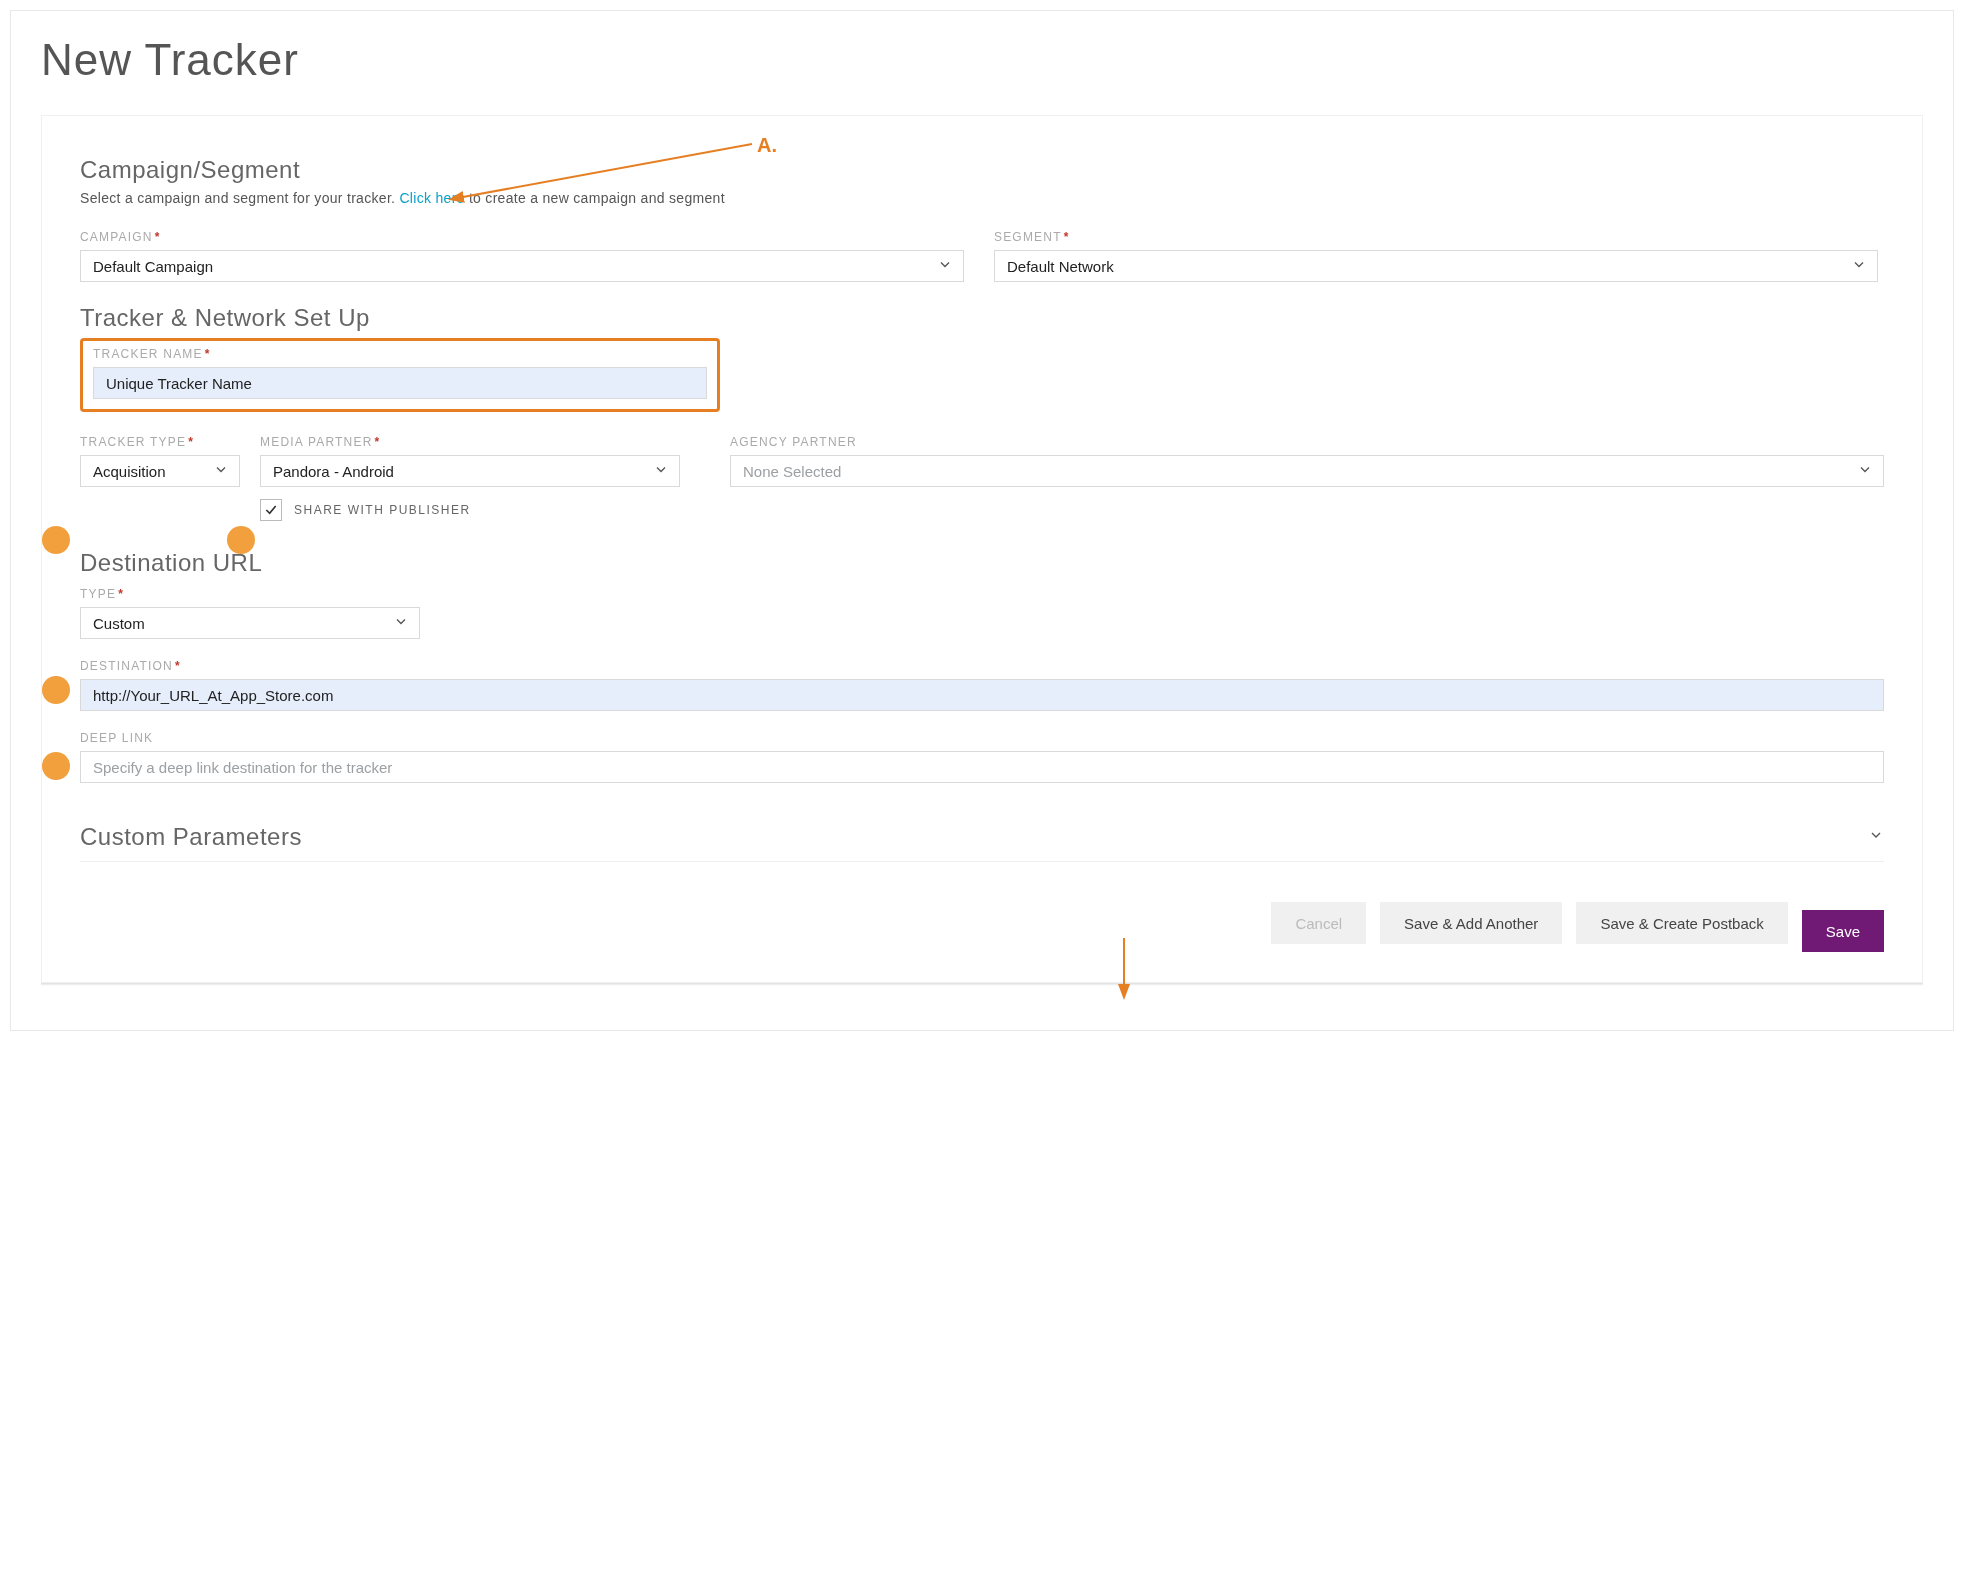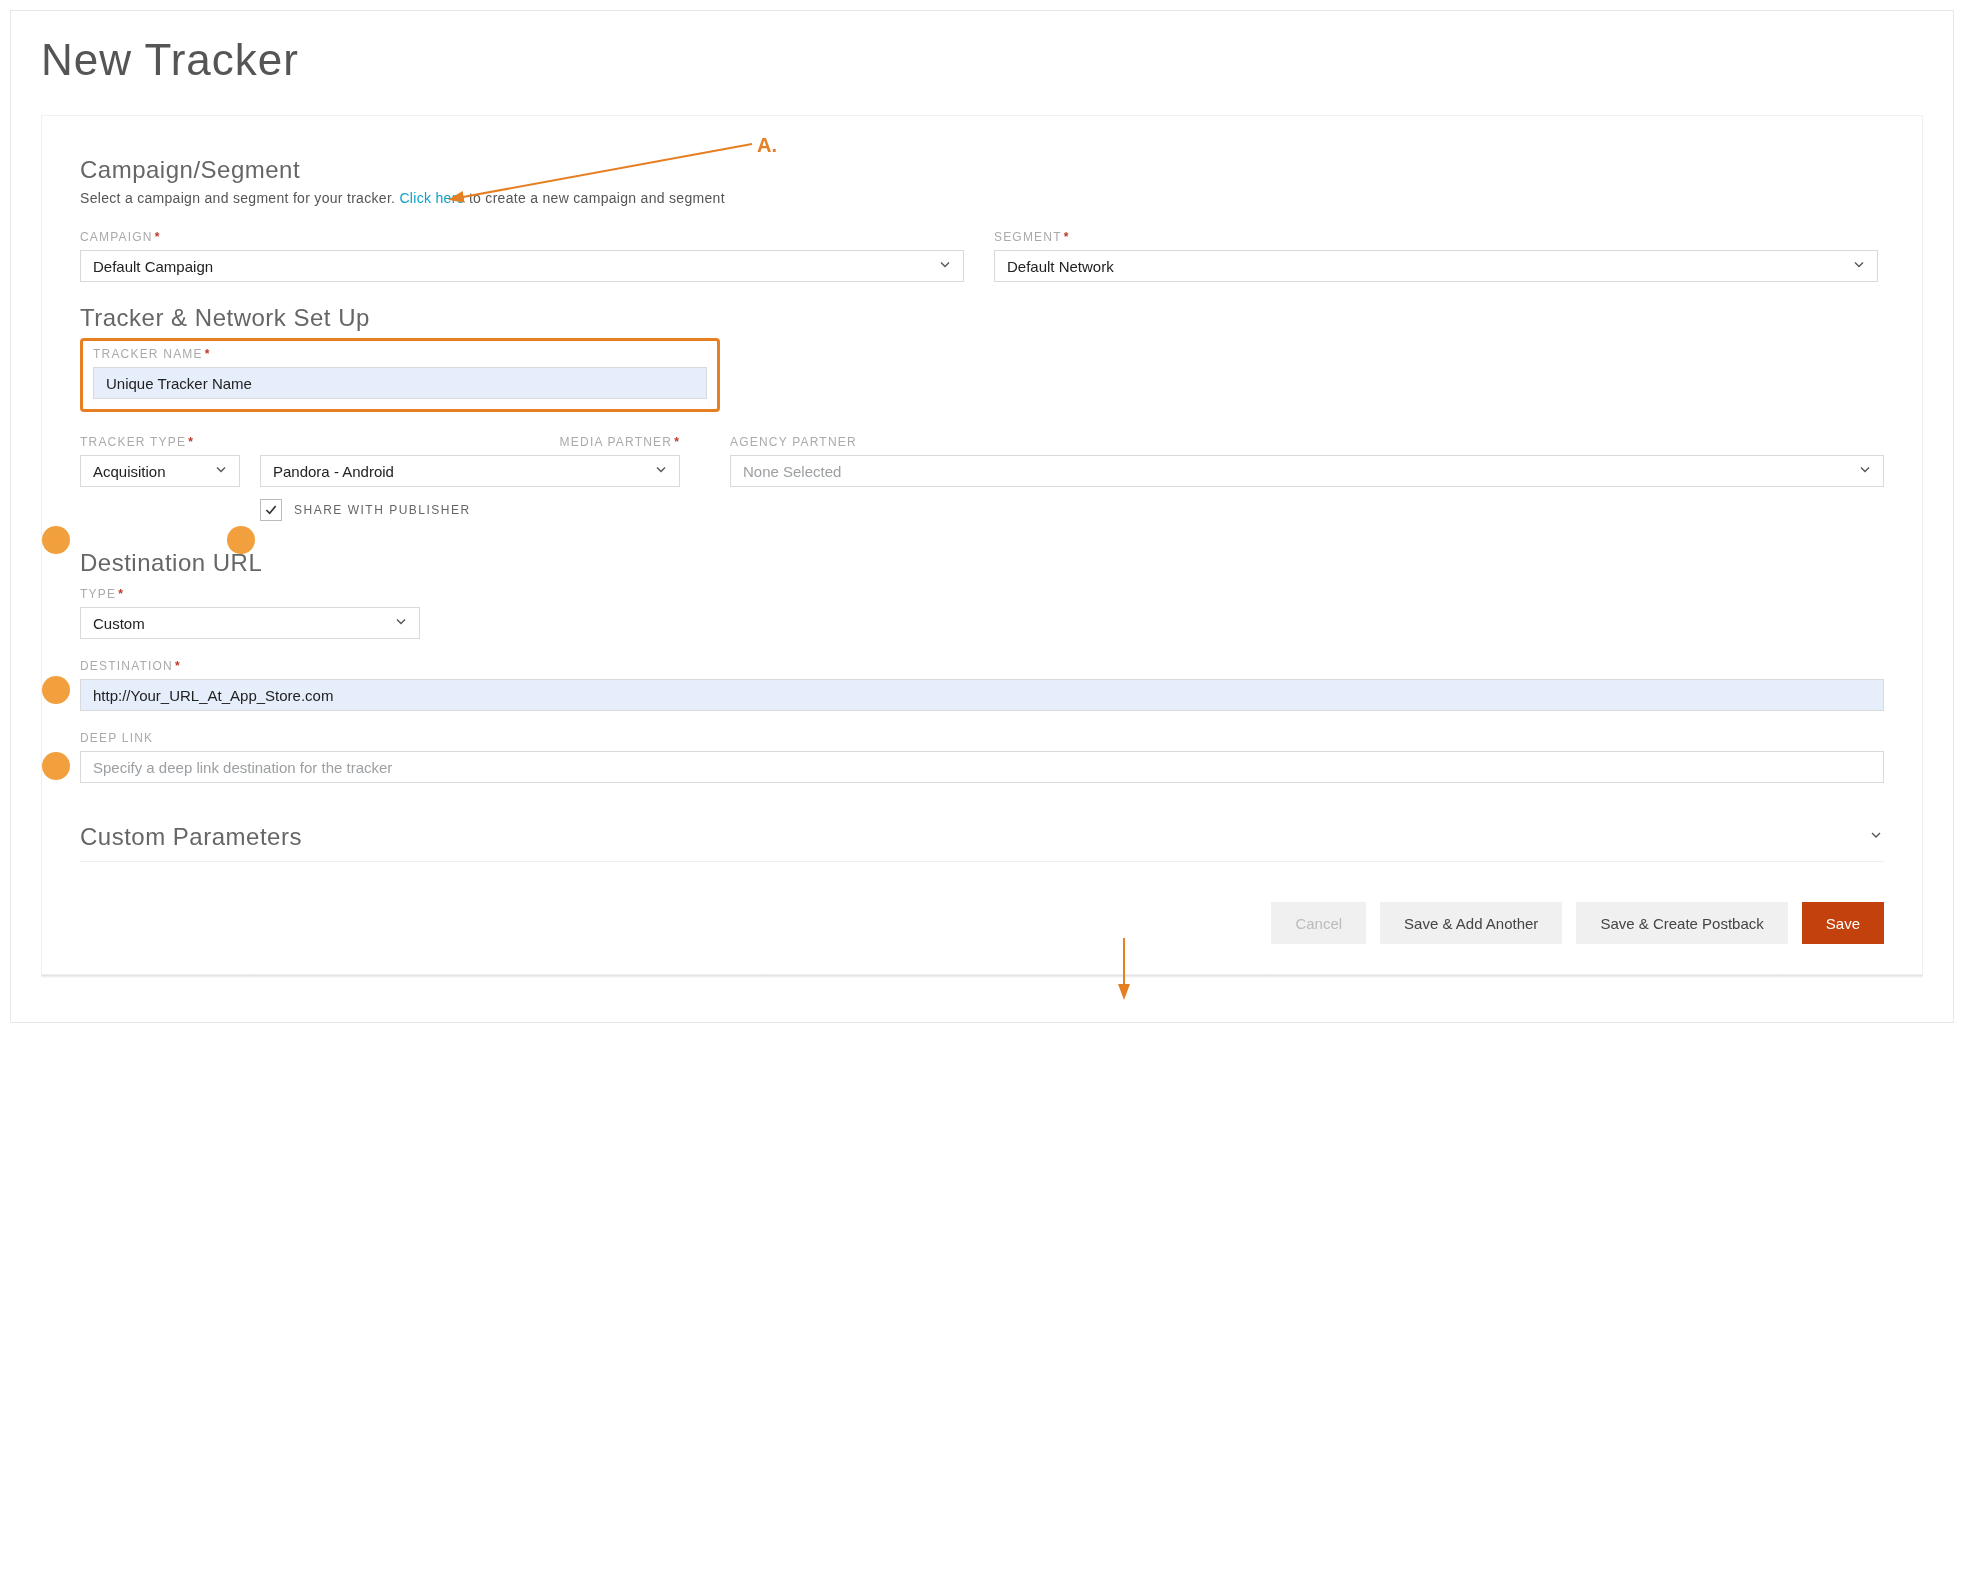--- a/index.html
+++ b/index.html
@@ -78,21 +78,21 @@
   .selected-muted { color: #9ca0a3; }
   .tracker-name-group {
     border: 3px solid #e67e22;
     border-radius: 4px;
     padding: 6px 10px 10px 10px;
     margin-bottom: 23px;
   }
   .tracker-name-group .field-label { margin-bottom: 6px; }
   .tracker-row { display: flex; gap: 20px; margin-bottom: 12px; }
   .tracker-row .w1 { flex: 0 0 160px; }
-  .tracker-row .w2 { flex: 0 0 420px; text-align: right; }
+  .tracker-row .w2 { flex: 0 0 420px; }
   .tracker-row .w3 { flex: 1; margin-left: 30px; }
   .checkbox-row {
     display: flex;
     align-items: center;
     gap: 12px;
     margin-left: 180px;
     margin-bottom: 28px;
   }
   .checkbox {
     width: 22px; height: 22px; border: 1px solid #bbb;
@@ -116,21 +116,21 @@
   .btn {
     height: 42px;
     padding: 0 24px;
     font-size: 15px;
     border: none;
     cursor: pointer;
     display: flex; align-items: center; justify-content: center;
   }
   .btn.cancel { background: #f0f0f0; color: #bbb; cursor: default; }
   .btn.secondary { background: #f0f0f0; color: #444; }
-  .btn.primary { background: #c2410c; color: #fff; }
+  .btn.primary { background: #701a75; color: #fff; margin-top: 8px; }
   
   .ann-layer { position: absolute; inset: 0; pointer-events: none; }
   .ann-label {
     position: absolute;
     font-weight: bold;
     color: #e67e22;
     font-family: Arial, sans-serif;
   }
   .ann-svg { position: absolute; overflow: visible; }
   .orange-dot {

